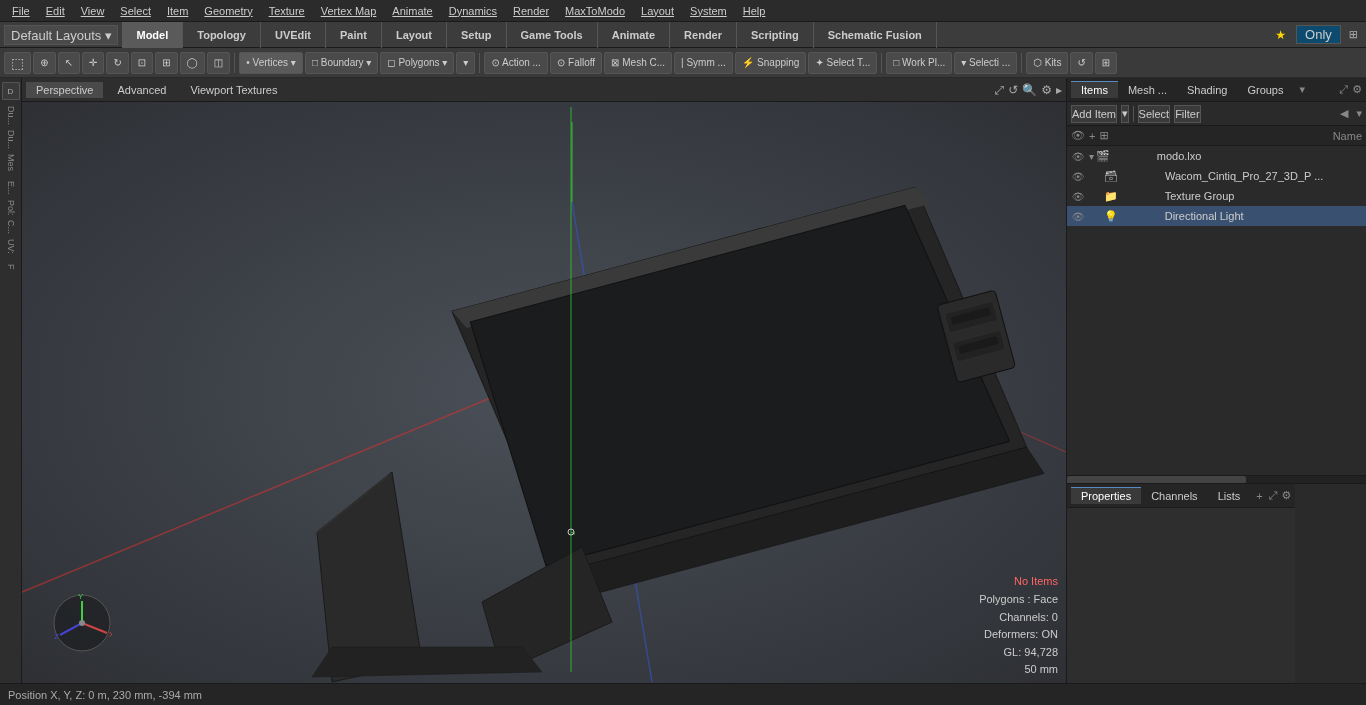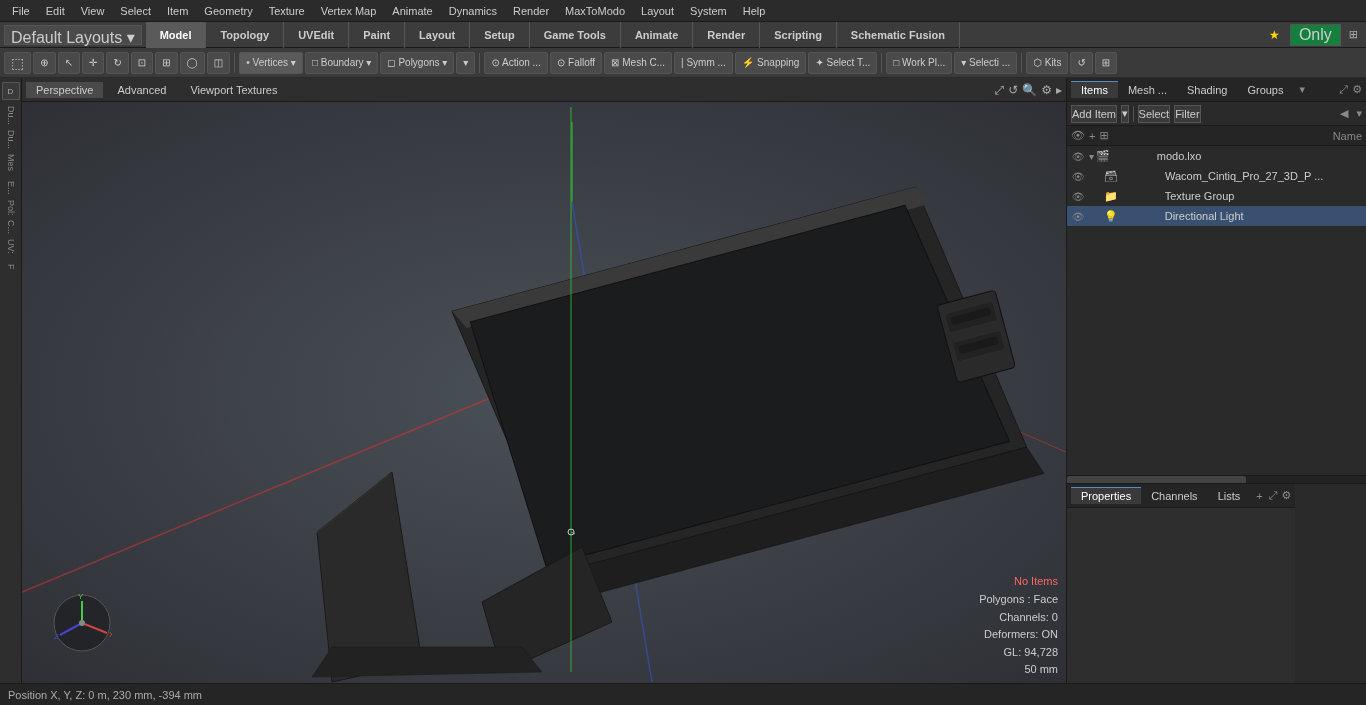--- a/index.html
+++ b/index.html
@@ -1,30 +1,30 @@
 <!DOCTYPE html>
 <html><head>
   <meta charset="utf-8">
   <style>
     * { margin: 0; padding: 0; box-sizing: border-box; }
     body { width: 1366px; height: 705px; background: #3a3a3a; font-family: Arial, sans-serif; font-size: 11px; color: #ccc; overflow: hidden; }
 
     
-    #menu-bar { display: flex; align-items: center; height: 22px; background: #2b2b2b; border-bottom: 1px solid #1a1a1a; padding: 0 4px; }
+    #menu-bar { display: flex; align-items: center; height: 22px; background: #2b2b2b; border-bottom: 1px solid #1a1a1a; padding: 0 4px; text-decoration: underline; }
     .menu-item { padding: 2px 8px; color: #ccc; cursor: pointer; font-size: 11px; }
 
     
     #layout-bar { display: flex; align-items: center; height: 26px; background: #3c3c3c; border-bottom: 1px solid #1a1a1a; }
-    .layout-select { background: #4a4a4a; border: 1px solid #555; color: #ccc; padding: 2px 6px; font-size: 16px; height: 20px; margin: 0 4px; }
+    .layout-select { background: #4a4a4a; border: 1px solid #555; color: #ccc; padding: 2px 6px; font-size: 13px; height: 20px; margin: 0 4px; }
     .layout-tabs { display: flex; flex: 1; font-weight: bold; }
     .layout-tab { padding: 4px 14px; color: #ccc; cursor: pointer; font-size: 11px; border-right: 1px solid #555; height: 26px; display: flex; align-items: center; }
     .layout-tab.active { background: #5a5a5a; color: #fff; }
     .layout-right { display: flex; align-items: center; margin-left: auto; padding-right: 4px; gap: 4px; }
     .star-btn { color: #ffd700; font-size: 12px; padding: 2px 6px; cursor: pointer; }
-    .only-btn { background: #15803d; border: 1px solid #555; color: #ccc; padding: 1px 8px; font-size: 16px; cursor: pointer; }
+    .only-btn { background: #0c4a6e; border: 1px solid #555; color: #ccc; padding: 1px 8px; font-size: 13px; cursor: pointer; }
     .expand-btn { color: #aaa; cursor: pointer; padding: 2px 4px; }
 
     
     #toolbar { display: flex; align-items: center; height: 30px; background: #3a3a3a; border-bottom: 1px solid #2a2a2a; padding: 0 4px; gap: 2px; }
     .tool-btn { background: #4a4a4a; border: 1px solid #555; color: #ccc; padding: 2px 6px; font-size: 10px; cursor: pointer; height: 22px; display: flex; align-items: center; gap: 2px; border-radius: 2px; }
     .tool-sep { width: 1px; height: 20px; background: #555; margin: 0 2px; }
     .tool-btn-active { background: #5a5a5a; }
 
     
     #main { display: flex; height: calc(705px - 22px - 26px - 30px - 22px); }

